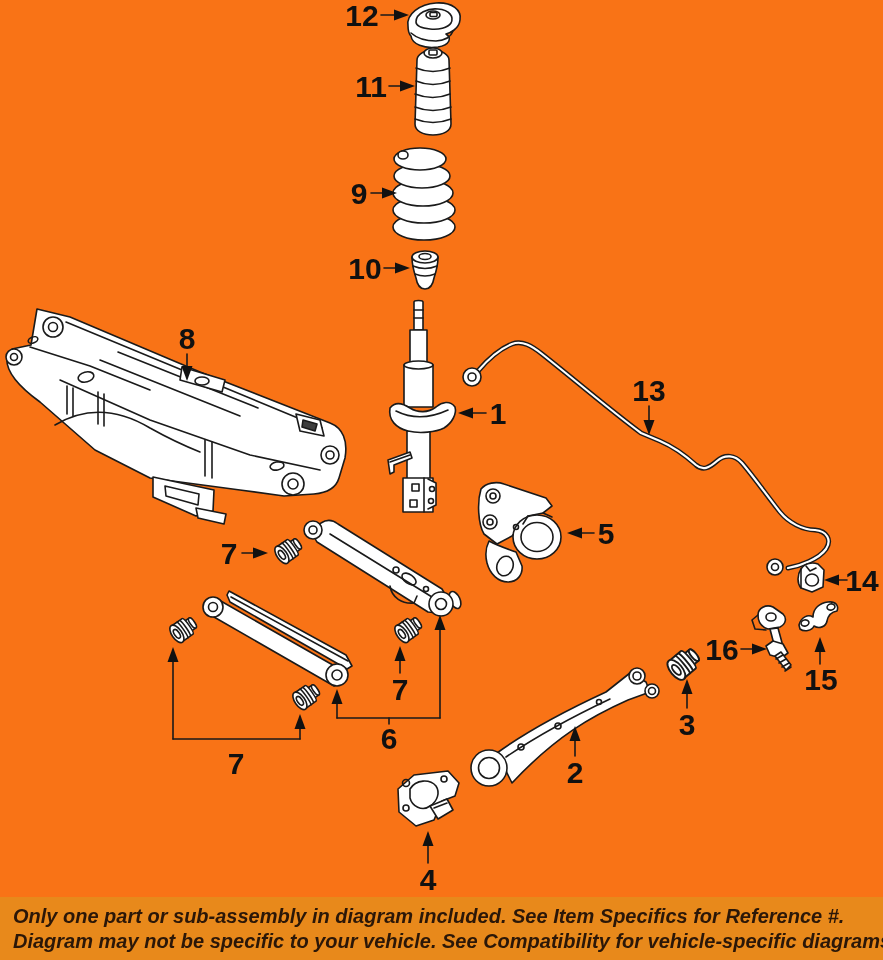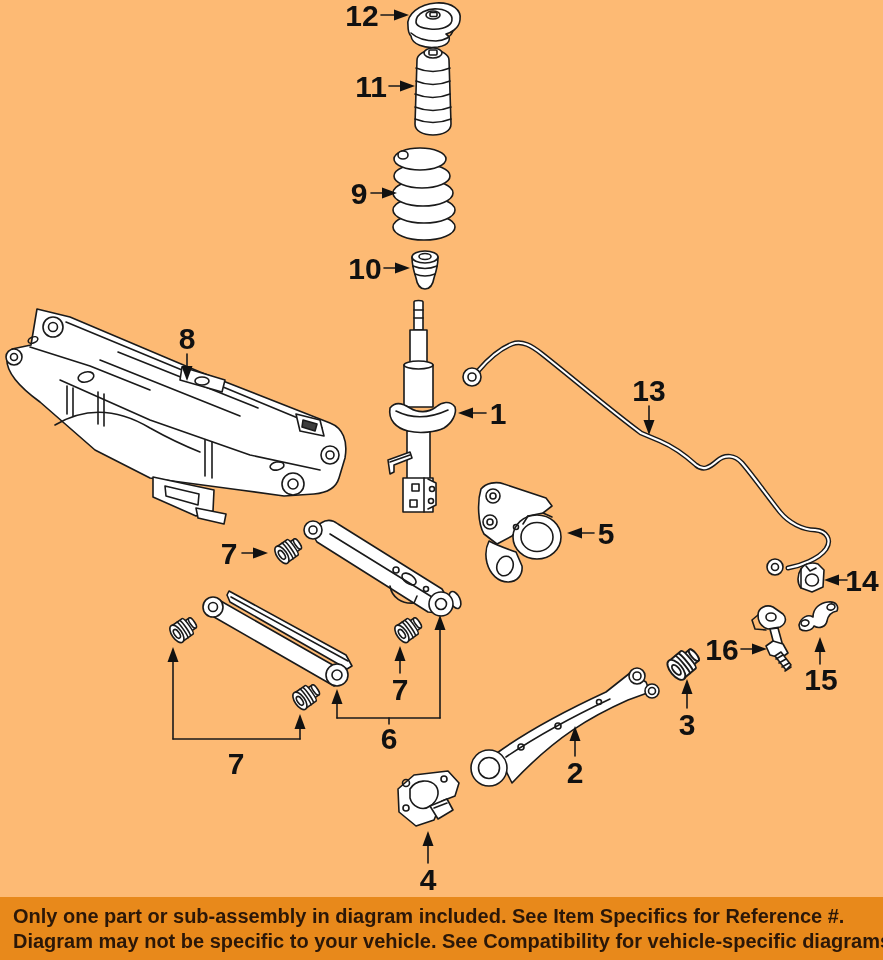--- a/index.html
+++ b/index.html
@@ -9,27 +9,27 @@
   #diagram-svg{display:block;width:883px;height:897px;}
   #diagram-svg path,#diagram-svg ellipse,#diagram-svg circle,#diagram-svg rect,#diagram-svg line,#diagram-svg polyline{
       stroke:#1a1a1a;stroke-width:1.6;fill:none;stroke-linejoin:round;stroke-linecap:round;}
   #diagram-svg .w{fill:#ffffff;}
   #diagram-svg .dk{fill:#3d3d3d;stroke:#1a1a1a;}
   #diagram-svg .bar{stroke-width:5;fill:none;}
   #diagram-svg .barcore{stroke:#ffffff;stroke-width:2.2;fill:none;}
   .callout-num{font:700 30px "Liberation Sans",sans-serif;fill:#111;text-anchor:middle;
                dominant-baseline:central;stroke:none;}
   .banner{position:absolute;left:0;top:897px;width:883px;height:63px;box-sizing:border-box;
-          padding:7px 0 0 13px;}
+          padding:7px 0 0 13px;font-style:italic;}
   .banner div{font-weight:700;font-size:20px;line-height:25px;white-space:nowrap;}
 </style>
 </head>
 <body>
 
-<div class="stage" style="background: #fdba74;">
+<div class="stage" style="background: #f97316;">
   <div class="diagram-area">
     <svg id="diagram-svg" viewBox="0 0 883 897" xmlns="http://www.w3.org/2000/svg">
       <defs>
         <g id="bushing7">
           <path class="w" d="M8,-6 L14,-6 C16.5,-6 16.5,6 14,6 L8,6 Z"></path>
           <ellipse class="w" cx="14" cy="0" rx="2.2" ry="6"></ellipse>
           <path class="w" d="M-4,-9.5 L8,-9.5 C10.5,-9.5 10.5,9.5 8,9.5 L-4,9.5 Z"></path>
           <path d="M2,-9.5 C3.2,-6 3.2,6 2,9.5"></path>
           <path d="M5.3,-9 C6.4,-6 6.4,6 5.3,9"></path>
           <ellipse class="w" cx="-5" cy="0" rx="5" ry="10"></ellipse>

